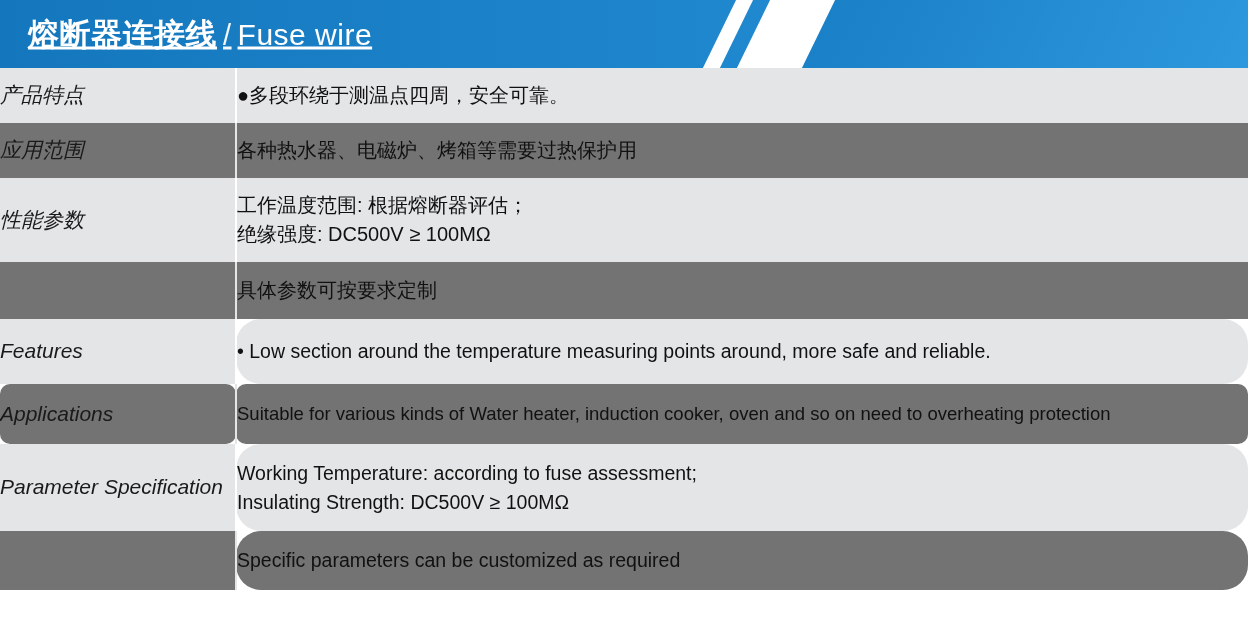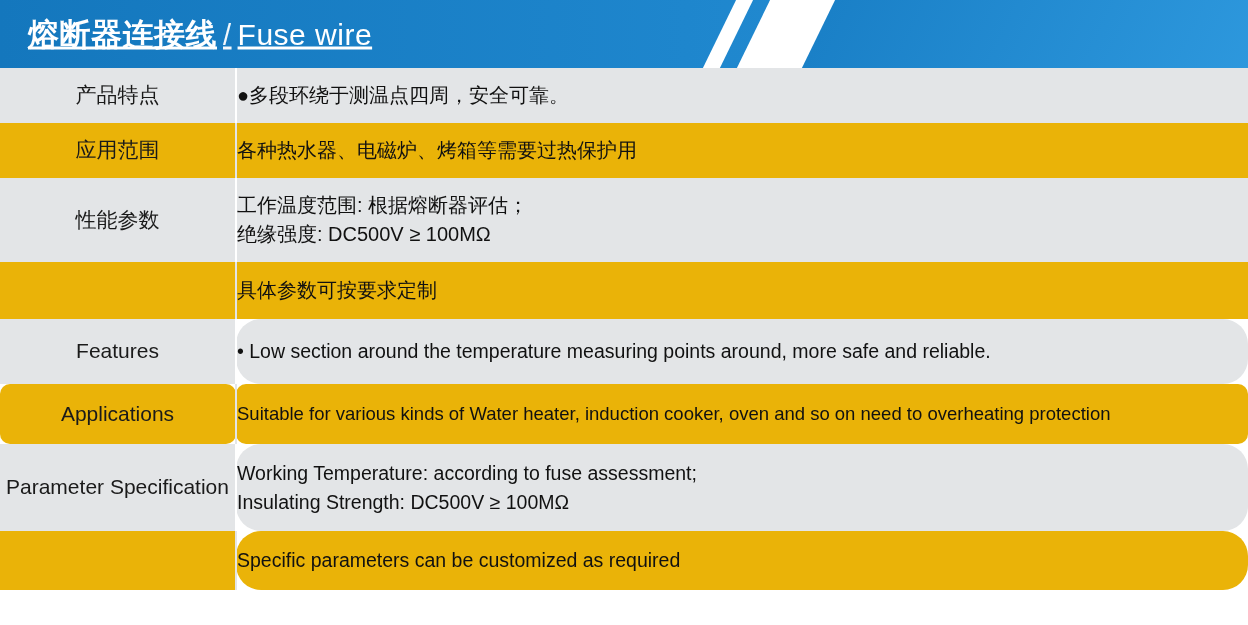--- a/index.html
+++ b/index.html
@@ -87,40 +87,41 @@
     border-collapse: collapse;
     table-layout: fixed;
   }
   .spec-table tr { }
   .spec-table td {
     vertical-align: middle;
     padding: 0;
   }
   .label-cell {
     width: 236px;
-    text-align: center;
+    text-align: left;
     font-size: 21px;
     color: #1a1a1a;
     padding: 10px 6px;
     line-height: 1.35;
+    font-style: italic;
   }
   .value-cell {
     padding: 10px 14px 10px 16px;
     font-size: 20px;
     color: #111111;
     line-height: 1.45;
     text-align: left;
   }
   .value-cell .line { display: block; white-space: nowrap; }
 
   
   tr.shade .label-cell,
   tr.shade .value-cell { background: #e3e5e7; }
   tr.plain .label-cell,
-  tr.plain .value-cell { background: #eab308; margin-left: 24px; }
+  tr.plain .value-cell { background: #737373; margin-left: 24px; }
 
   
   .label-cell { border-right: 2px solid #ffffff; }
   tr.plain .label-cell { border-right: 2px solid #e3e5e7; }
 
   
   .r-feat-cn .label-cell, .r-feat-cn .value-cell { height: 55px; }
   .r-app-cn  .label-cell, .r-app-cn  .value-cell { height: 55px; }
   .r-par-cn  .label-cell, .r-par-cn  .value-cell { height: 84px; }
   .r-spec-cn .label-cell, .r-spec-cn .value-cell { height: 57px; }

